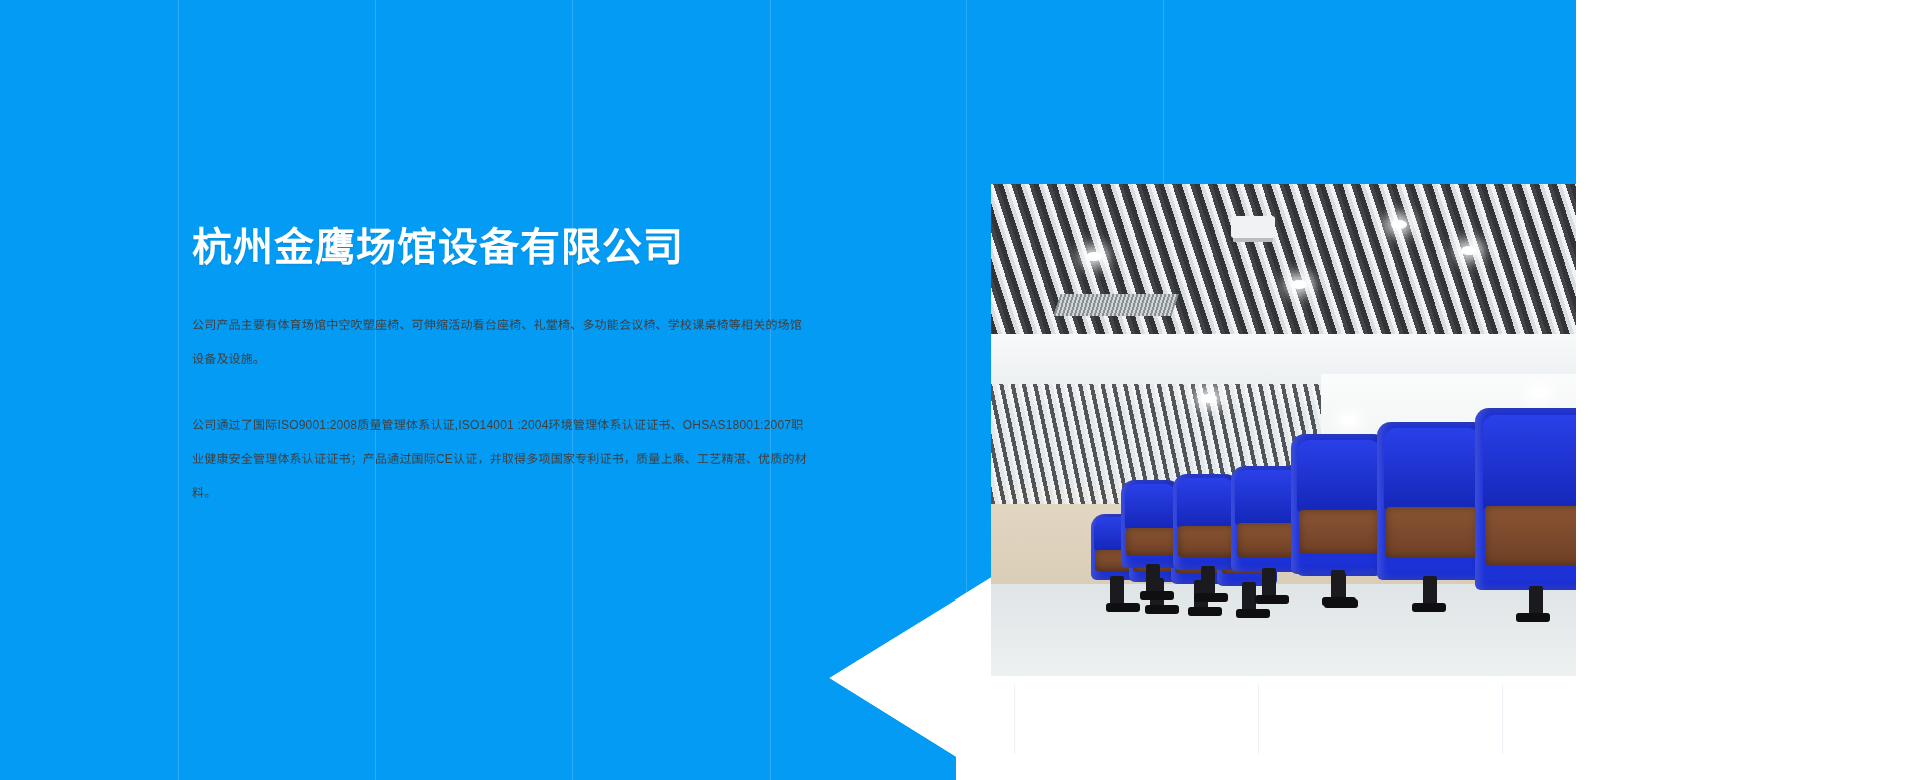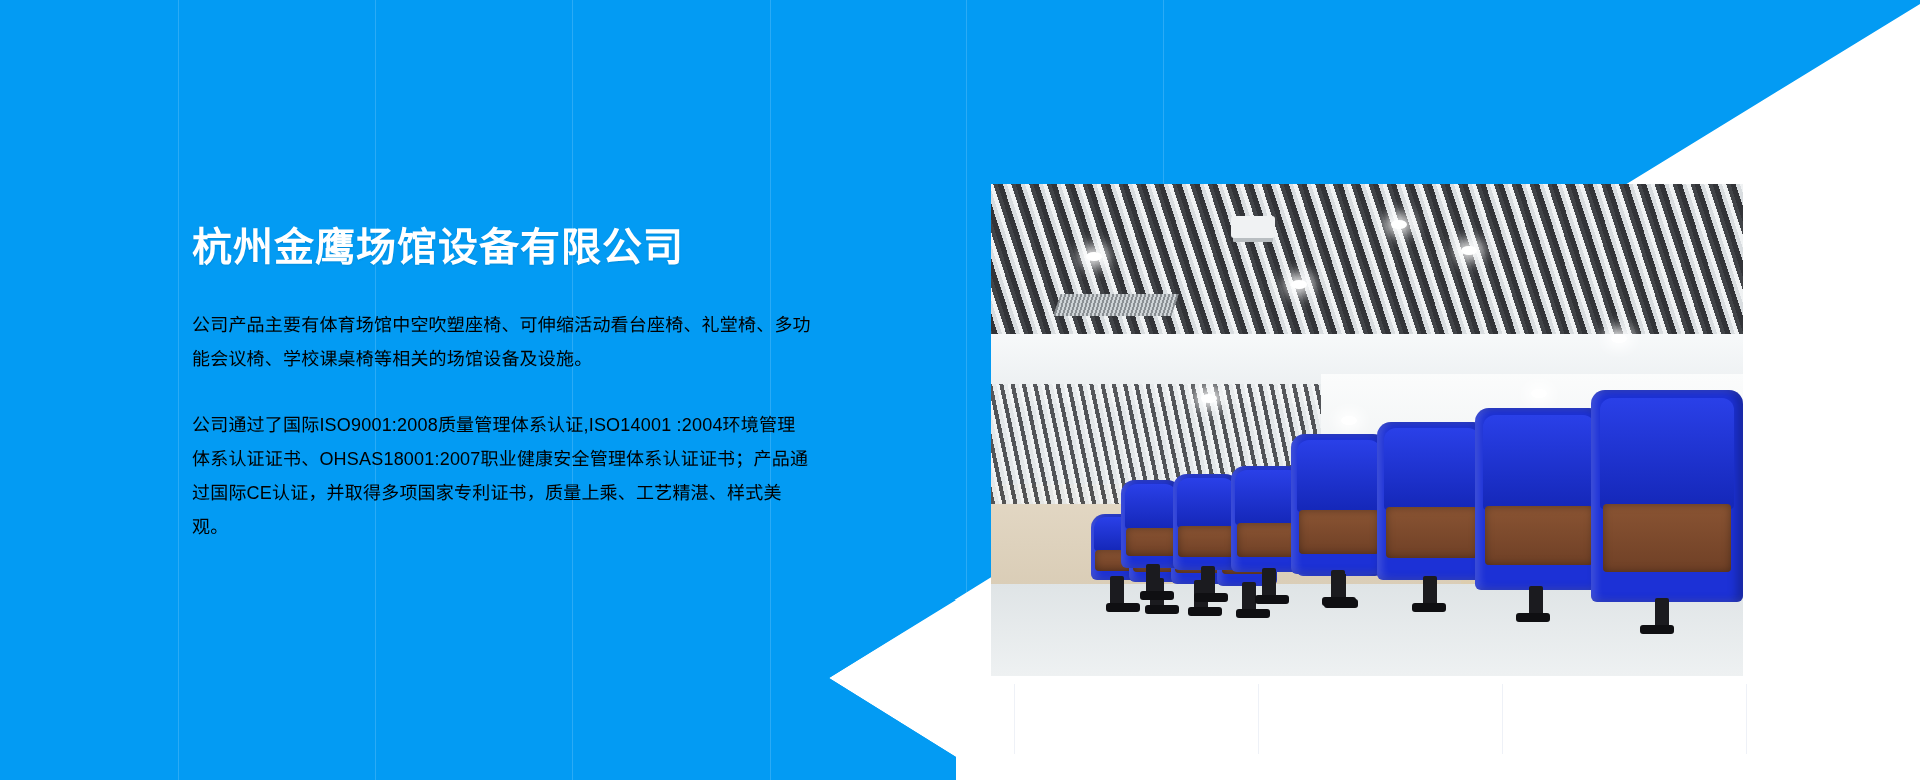--- a/index.html
+++ b/index.html
@@ -6,21 +6,21 @@
   html,body{margin:0;padding:0;}
   body{
     width:1920px;height:780px;
     background:#ffffff;
     font-family:"Liberation Sans","DejaVu Sans",sans-serif;
     overflow:hidden;
   }
 
   #banner{
     position:relative;
-    width:1920px;height:780px;
+    width:1576px;height:780px;
     background:#ffffff;
     overflow:hidden;
   }
 
   
   .blue-shape{
     position:absolute;
     left:0;top:0;
     width:1920px;height:780px;
     background:#039BF3;
@@ -82,23 +82,23 @@
     font-size:40px;
     font-weight:bold;
     letter-spacing:1px;
     line-height:1.2;
     color:#ffffff;
     text-shadow:0 1px 2px rgba(0,0,0,0.10);
     font-family:"Liberation Serif","DejaVu Serif",serif;
   }
   .para{
     margin:0 0 32px 0;
-    font-size:18px;
+    font-size:12px;
     line-height:34px;
-    color:#000000;
+    color:#404040;
     letter-spacing:0.2px;
     font-family:"Liberation Sans","DejaVu Sans",sans-serif;
   }
   .para:last-child{margin-bottom:0;}
 
   
   .photo{
     position:absolute;
     left:991px;top:184px;
     width:752px;height:492px;
@@ -217,21 +217,21 @@
     <div class="vline-w" style="left:1502px"></div>
     <div class="vline-w" style="left:1746px"></div>
   </div>
 
   <div class="copy">
     <h1 class="headline">杭州金鹰场馆设备有限公司</h1>
 
     <p class="para">公司产品主要有体育场馆中空吹塑座椅、可伸缩活动看台座椅、礼堂椅、多功能会议椅、学校课桌椅等相关的场馆设备及设施。</p>
 
 
-    <p class="para">公司通过了国际ISO9001:2008质量管理体系认证,ISO14001      :2004环境管理体系认证证书、OHSAS18001:2007职业健康安全管理体系认证证书；产品通过国际CE认证，并取得多项国家专利证书，质量上乘、工艺精湛、样式美观。</p>
+    <p class="para">公司通过了国际ISO9001:2008质量管理体系认证,ISO14001      :2004环境管理体系认证证书、OHSAS18001:2007职业健康安全管理体系认证证书；产品通过国际CE认证，并取得多项国家专利证书，质量上乘、工艺精湛、优质的材料。</p>
   </div>
 
   <div class="photo">
     <div class="photo-canvas">
       <div class="ph-wall"></div>
       <div class="ph-wood"></div>
       <div class="ph-curtain"></div>
       <div class="ph-ceiling"></div>
       <div class="ph-ceilpanel"></div>
       <div class="ph-ceiling2"></div>

